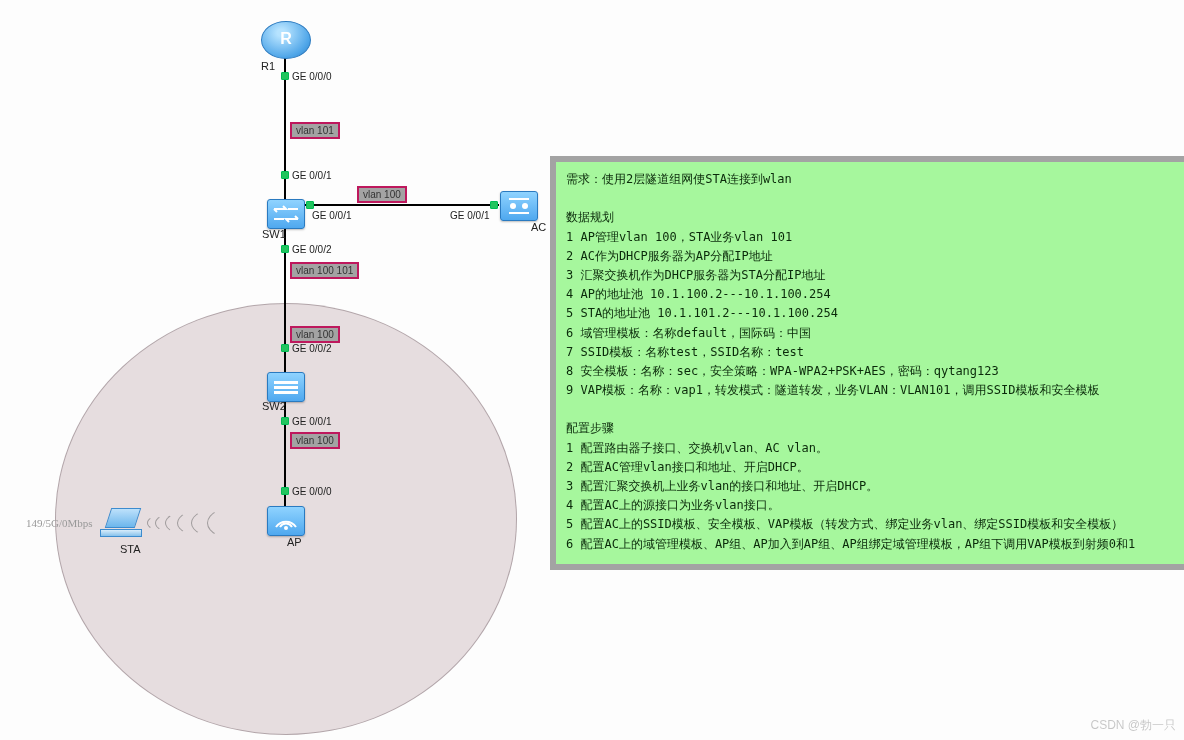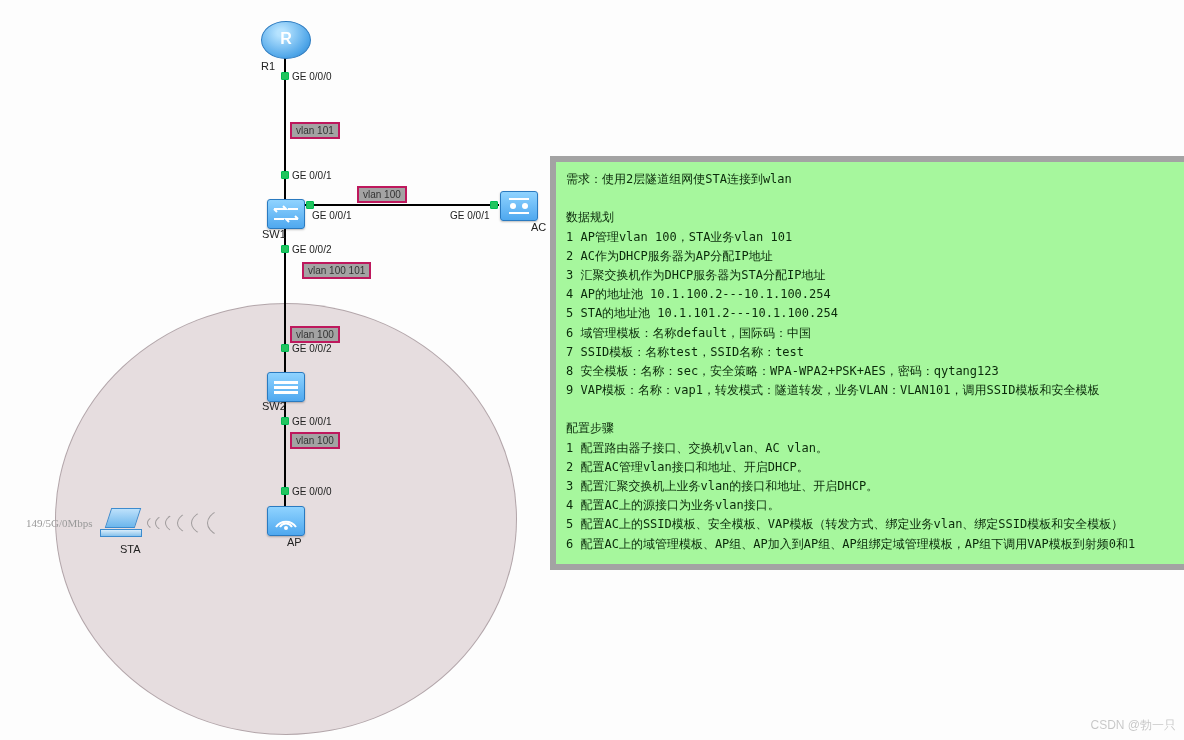--- a/index.html
+++ b/index.html
@@ -120,21 +120,21 @@
         <g fill="#fff">
       <circle cx="12" cy="14" r="3"></circle>
           <circle cx="24" cy="14" r="3"></circle>
       <rect x="8" y="6" width="20" height="2"></rect>
           <rect x="8" y="20" width="20" height="2"></rect>
     </g>
       </svg>
   </div>
   <div class="dev-lbl" style="left:524px; top:221px;">AC</div>
 
-  <div class="vlan-lbl" style="left:290px; top:262px;margin-left:12px;">vlan 100 101</div>
+  <div class="vlan-lbl" style="left:290px; top:262px;">vlan 100 101</div>
 
   <div class="vlan-lbl" style="left:290px; top:326px;">vlan 100</div>
   <div class="port-dot" style="left:281px; top:344px;"></div>
   <div class="port-lbl" style="left:292px; top:343px;">GE 0/0/2</div>
   <div class="dev-icon" style="left:267px; top:372px;">
     <svg viewBox="0 0 36 28">
         <g fill="#fff">
       <rect x="6" y="8" width="24" height="3"></rect>
           <rect x="6" y="13" width="24" height="3"></rect>
           <rect x="6" y="18" width="24" height="3"></rect>

